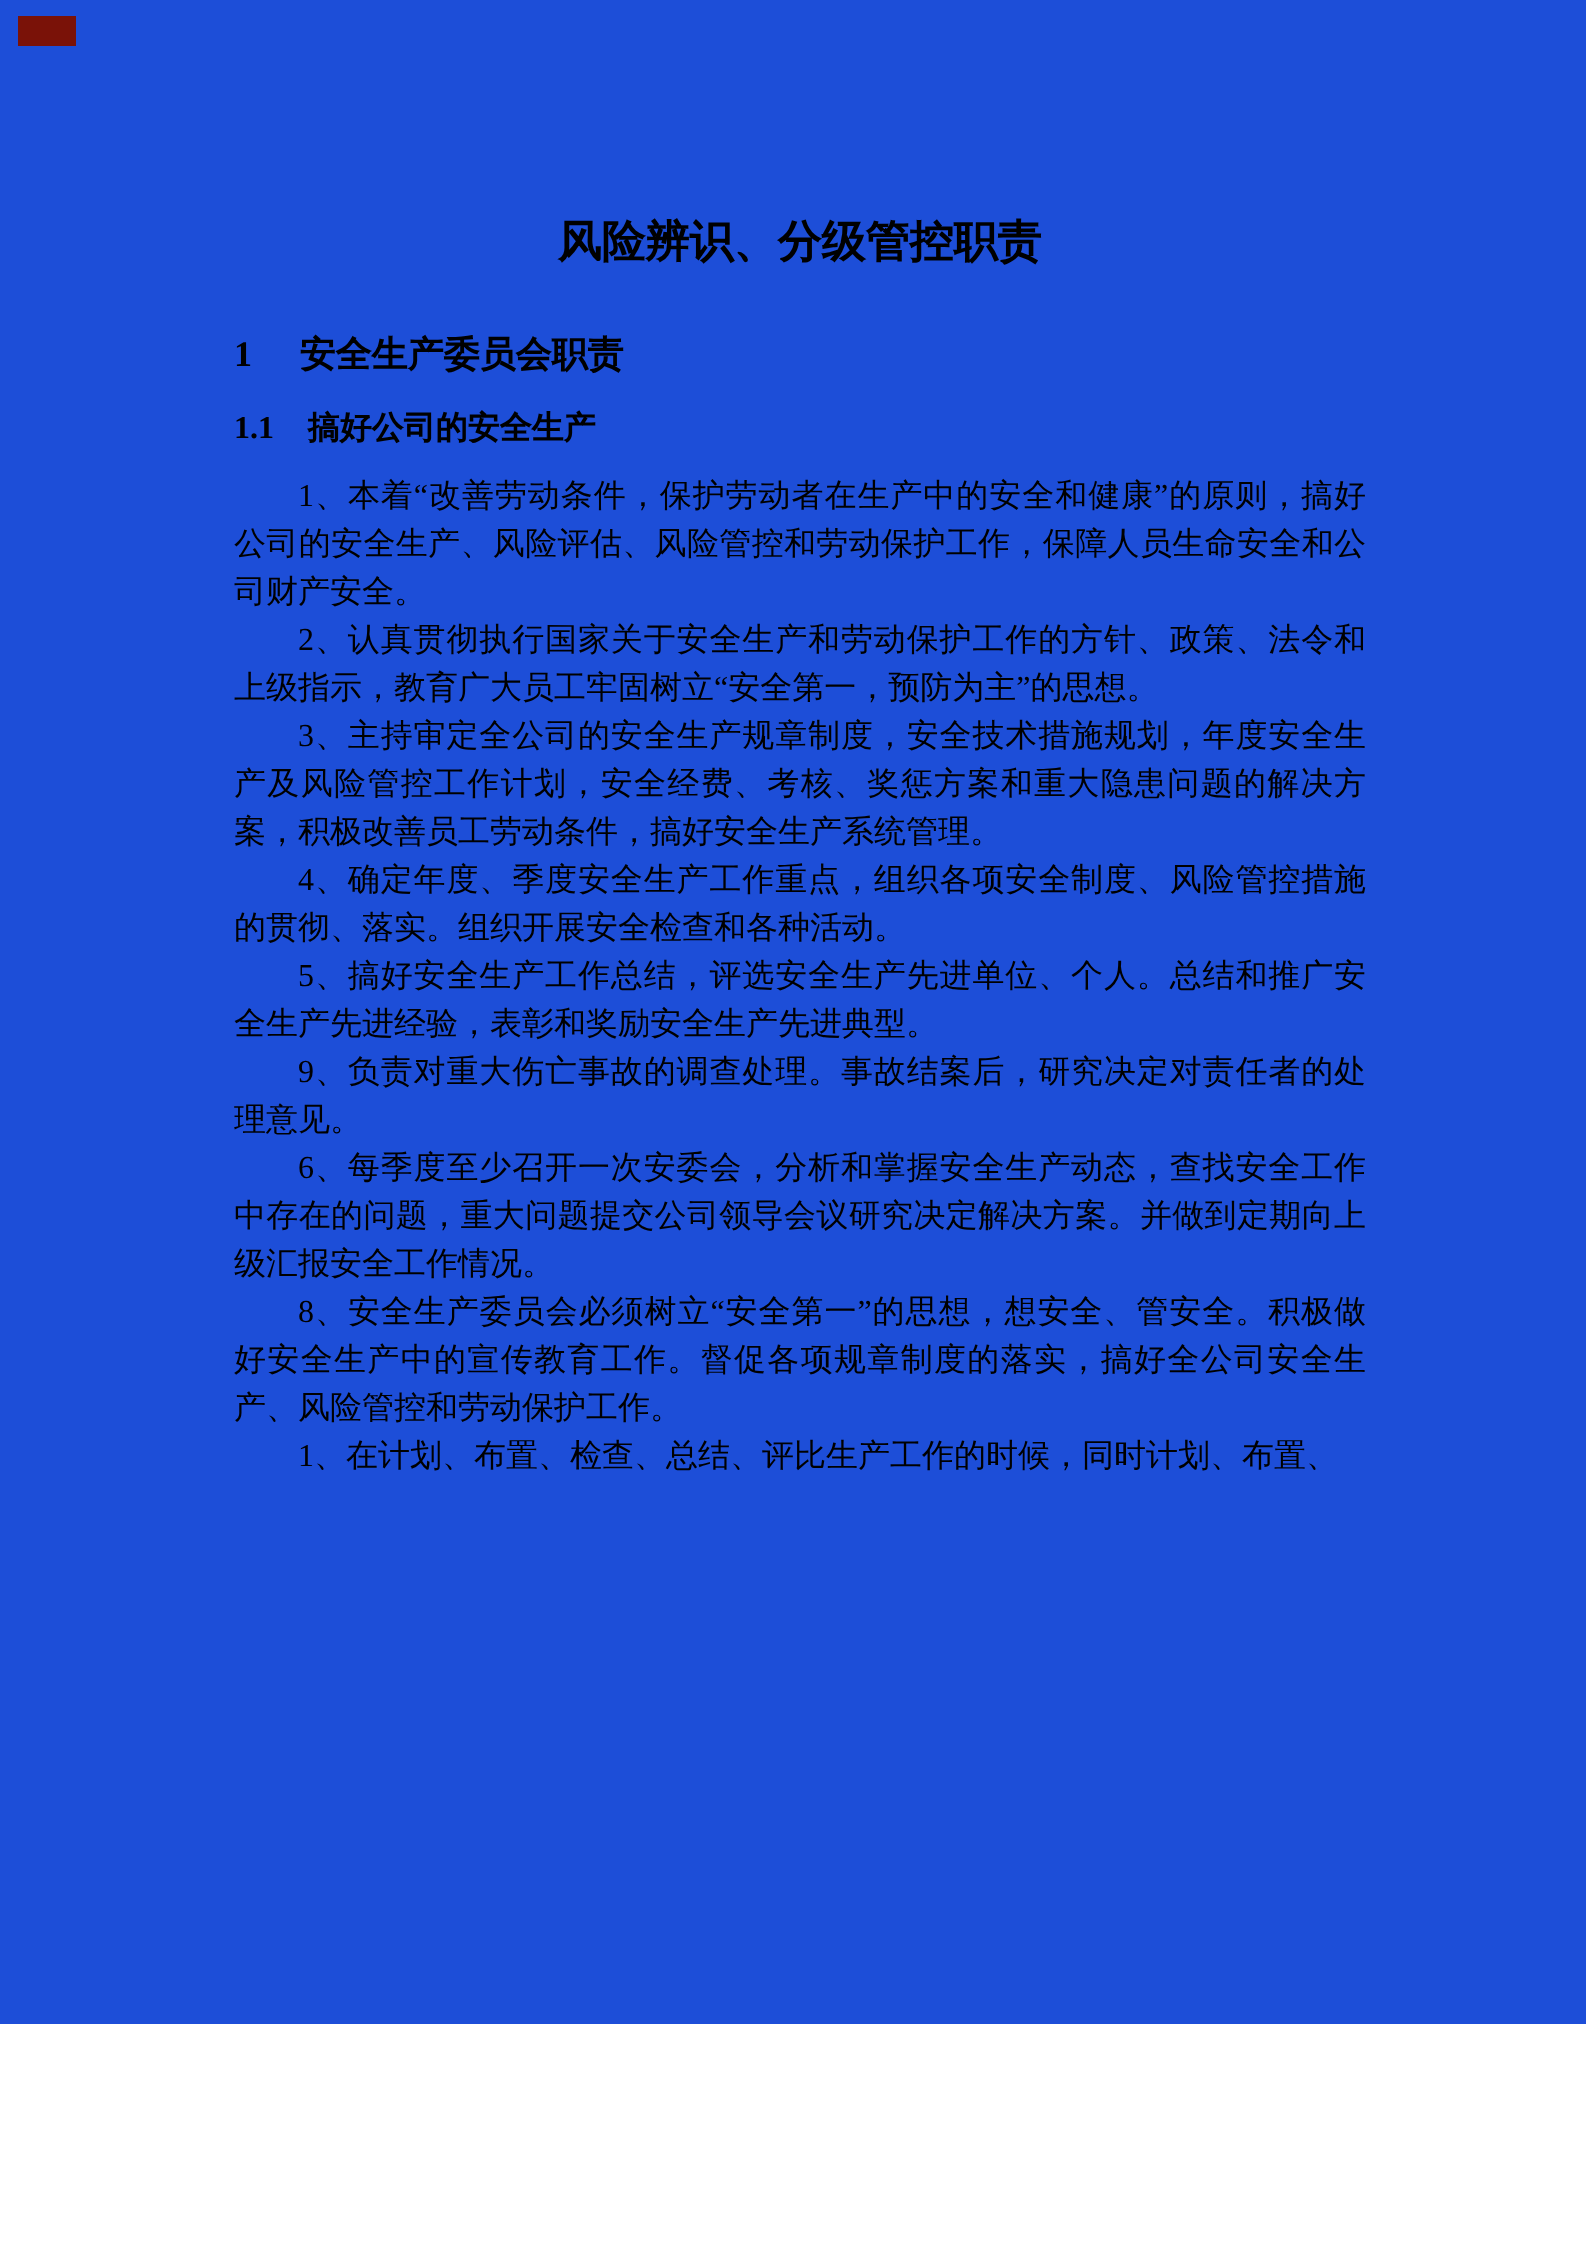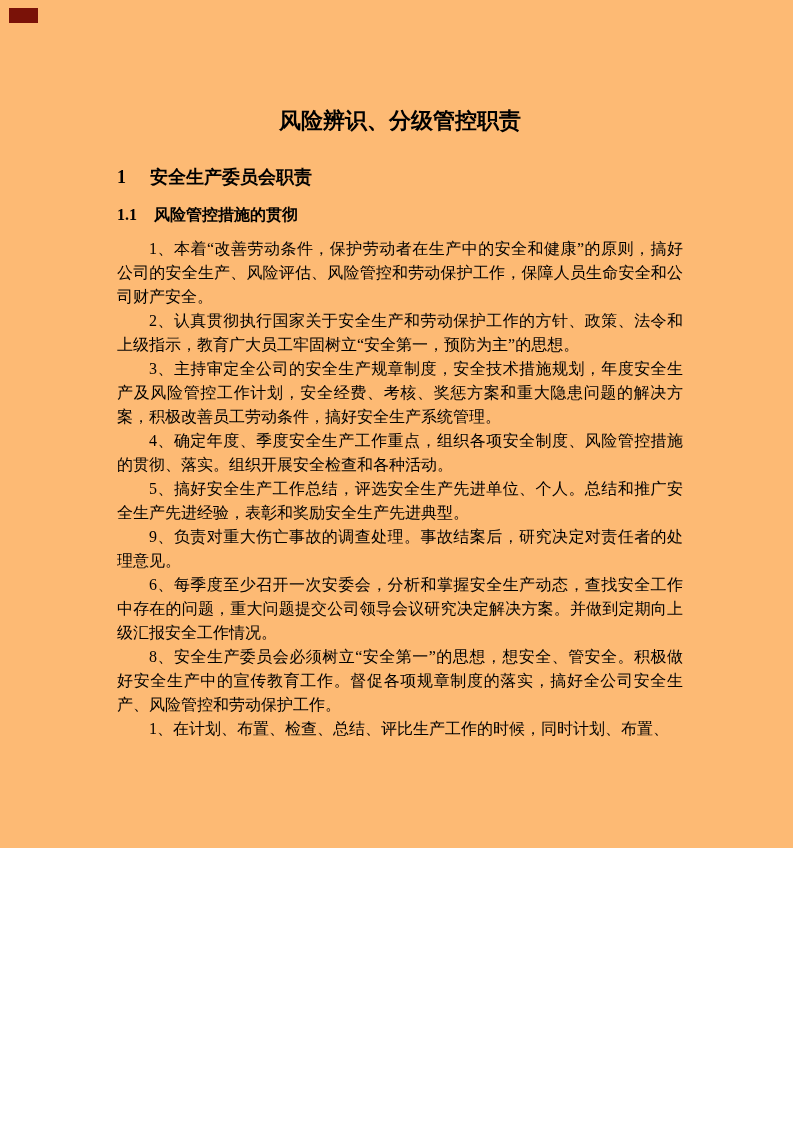--- a/index.html
+++ b/index.html
@@ -3,22 +3,22 @@
 <meta charset="utf-8">
 <style>
   html, body {
     margin: 0;
     padding: 0;
     background: #ffffff;
   }
   .page {
     position: relative;
     width: 793px;
-    height: 848px;
-    background: #fdba74;
+    height: 1012px;
+    background: #1d4ed8;
     color: #000000;
     font-family: "Liberation Serif", "DejaVu Serif", serif;
     overflow: hidden;
   }
   .corner-mark {
     position: absolute;
     left: 9px;
     top: 8px;
     width: 29px;
     height: 15px;
@@ -90,21 +90,21 @@
 
   <div class="content">
 
     <h1 class="doc-title">风险辨识、分级管控职责</h1>
 
     <div class="sec-h1">
       <span class="num">1</span><span>安全生产委员会职责</span>
     </div>
 
     <div class="sec-h2">
-      <span class="num">1.1</span><span>风险管控措施的贯彻</span>
+      <span class="num">1.1</span><span>搞好公司的安全生产</span>
     </div>
 
     <div class="body-text">
       <p>1、本着“改善劳动条件，保护劳动者在生产中的安全和健康”的原则，搞好公司的安全生产、风险评估、风险管控和劳动保护工作，保障人员生命安全和公司财产安全。</p>
       <p>2、认真贯彻执行国家关于安全生产和劳动保护工作的方针、政策、法令和上级指示，教育广大员工牢固树立“安全第一，预防为主”的思想。</p>
       <p>3、主持审定全公司的安全生产规章制度，安全技术措施规划，年度安全生产及风险管控工作计划，安全经费、考核、奖惩方案和重大隐患问题的解决方案，积极改善员工劳动条件，搞好安全生产系统管理。</p>
       <p>4、确定年度、季度安全生产工作重点，组织各项安全制度、风险管控措施的贯彻、落实。组织开展安全检查和各种活动。</p>
       <p>5、搞好安全生产工作总结，评选安全生产先进单位、个人。总结和推广安全生产先进经验，表彰和奖励安全生产先进典型。</p>
       <p>9、负责对重大伤亡事故的调查处理。事故结案后，研究决定对责任者的处理意见。</p>
       <p>6、每季度至少召开一次安委会，分析和掌握安全生产动态，查找安全工作中存在的问题，重大问题提交公司领导会议研究决定解决方案。并做到定期向上级汇报安全工作情况。</p>

